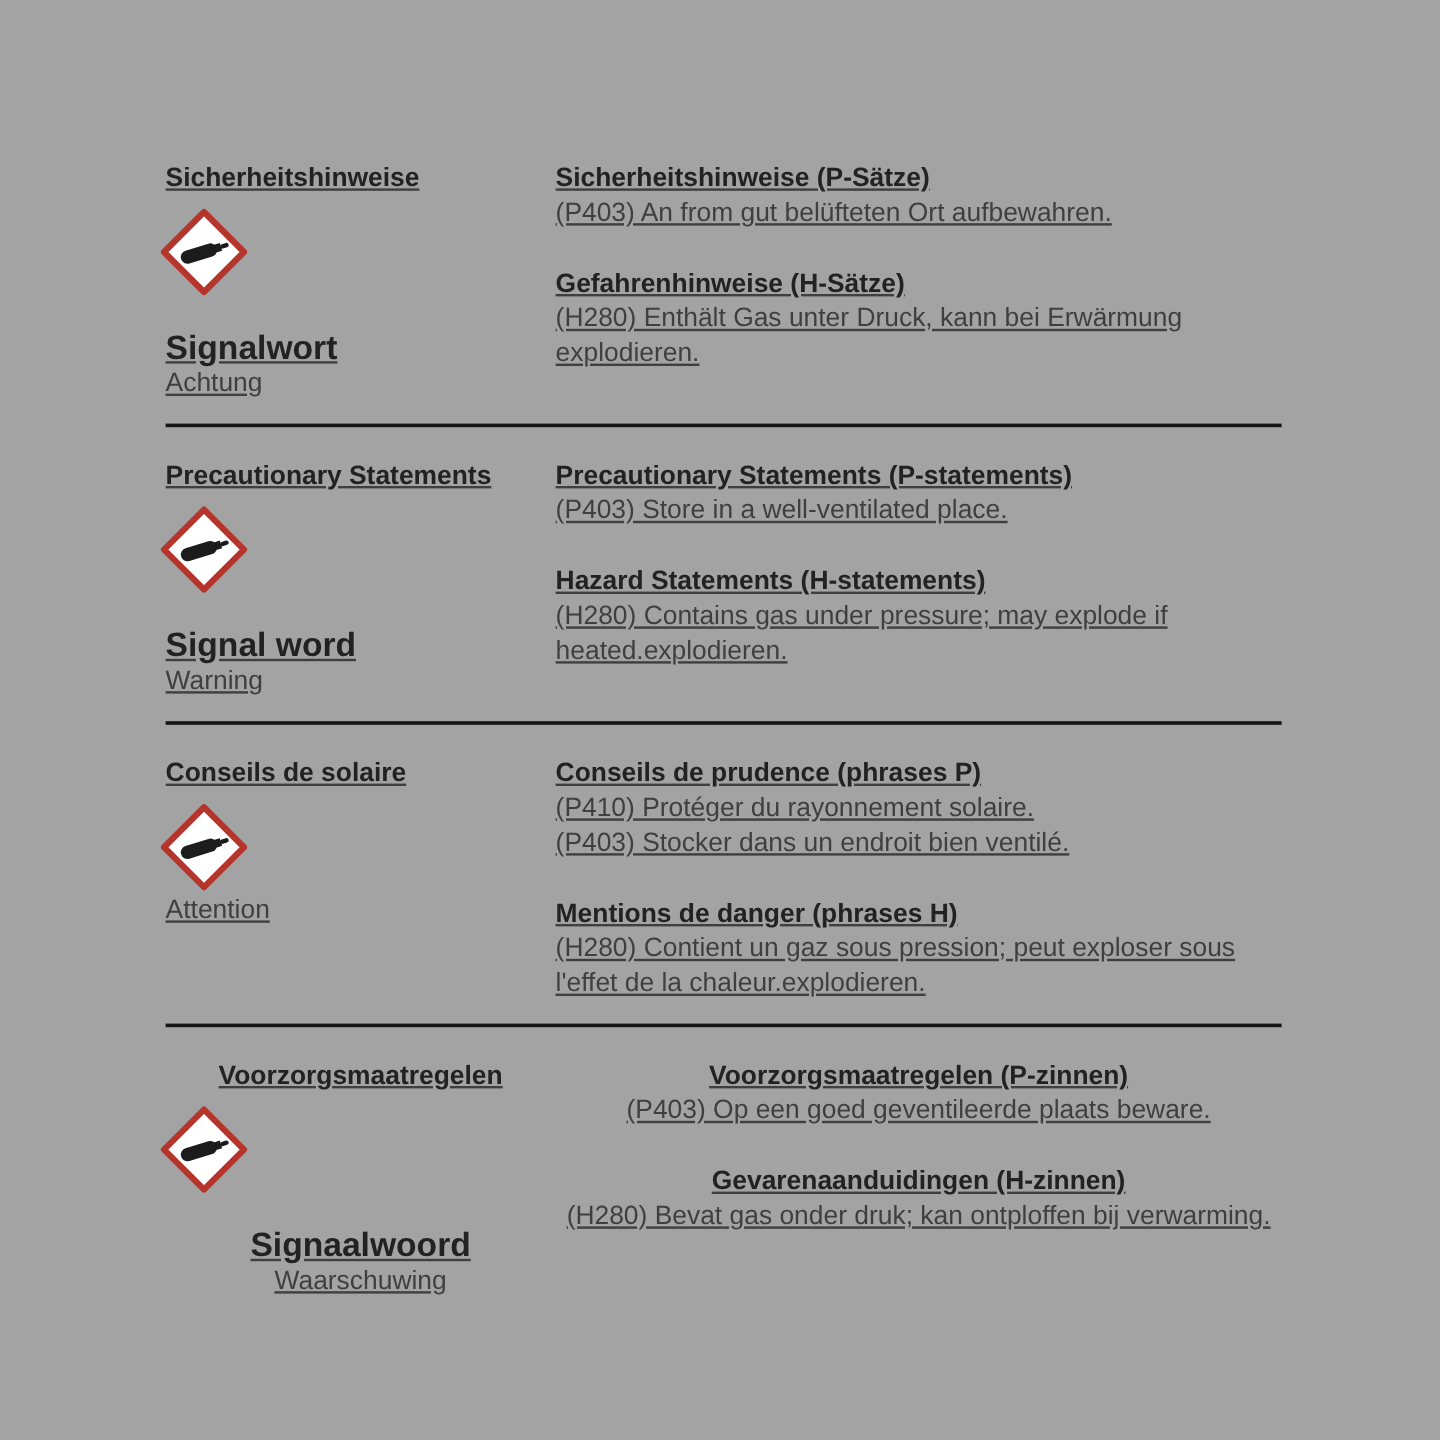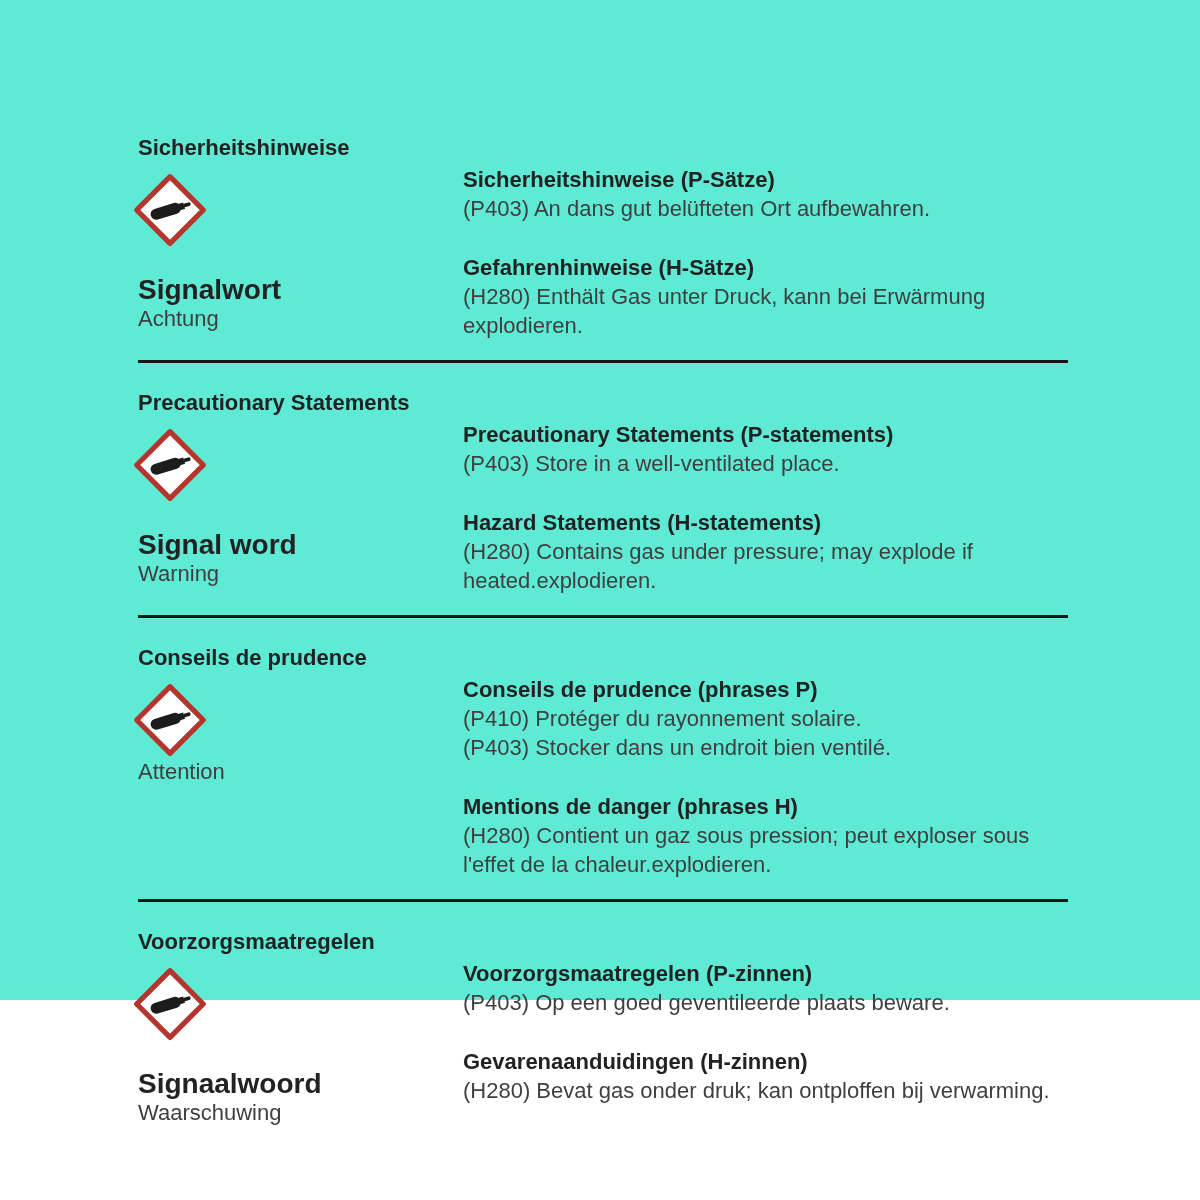--- a/index.html
+++ b/index.html
@@ -10,41 +10,41 @@
   body {
     width: 1200px;
     height: 1200px;
     font-family: "Liberation Sans", sans-serif;
     color: #3f3f3f;
     overflow: hidden;
   }
   .page {
     box-sizing: border-box;
     width: 1200px;
-    height: 1000px;
+    height: 1200px;
     padding: 133px 132px 0 138px;
-    background: #5eead4;
+    background: #a3a3a3;
+    text-decoration: underline;
   }
   .section-row {
     display: flex;
     align-items: flex-start;
     padding: 25px 0 20px 0;
     border-bottom: 3px solid #151515;
   }
   .section-row:first-child { padding-top: 0; }
-  .section-row:last-child { border-bottom: none; }
+  .section-row:last-child { border-bottom: none; text-align: center; }
 
   .col-left {
     flex: 0 0 325px;
     width: 325px;
   }
   .col-right {
     flex: 1 1 auto;
     min-width: 0;
-    margin-top: 32px;
   }
 
   .sec-title {
     font-size: 22px;
     line-height: 29px;
     font-weight: bold;
     color: #222222;
   }
   .pictogram {
     margin: 11px 0 0 -5px;
@@ -100,21 +100,21 @@
             <rect x="63" y="45.5" width="7" height="9"></rect>
             <rect x="69" y="47.5" width="10" height="5" rx="2.5"></rect>
           </g>
         </svg>
       </div>
       <div class="sig-label">Signalwort</div>
       <div class="sig-word">Achtung</div>
     </div>
     <div class="col-right">
       <div class="stmt-head">Sicherheitshinweise (P-Sätze)</div>
-      <div class="stmt">(P403) An dans gut belüfteten Ort aufbewahren.</div>
+      <div class="stmt">(P403) An from gut belüfteten Ort aufbewahren.</div>
       <div class="stmt-head h-block">Gefahrenhinweise (H-Sätze)</div>
       <div class="stmt">(H280) Enthält Gas unter Druck, kann bei Erwärmung explodieren.</div>
     </div>
   </section>
 
   <section class="section-row">
     <div class="col-left">
       <div class="sec-title">Precautionary Statements</div>
       <div class="pictogram">
         <svg viewBox="0 0 100 100" width="74" height="74">
@@ -132,21 +132,21 @@
     <div class="col-right">
       <div class="stmt-head">Precautionary Statements (P-statements)</div>
       <div class="stmt">(P403) Store in a well-ventilated place.</div>
       <div class="stmt-head h-block">Hazard Statements (H-statements)</div>
       <div class="stmt">(H280) Contains gas under pressure; may explode if heated.explodieren.</div>
     </div>
   </section>
 
   <section class="section-row">
     <div class="col-left">
-      <div class="sec-title">Conseils de prudence</div>
+      <div class="sec-title">Conseils de solaire</div>
       <div class="pictogram">
         <svg viewBox="0 0 100 100" width="74" height="74">
           <polygon class="diamond" points="50,5 95,50 50,95 5,50"></polygon>
           <g class="cylinder" transform="rotate(-17 50 50)">
             <rect x="23" y="42.5" width="42" height="15" rx="7.5"></rect>
             <rect x="63" y="45.5" width="7" height="9"></rect>
             <rect x="69" y="47.5" width="10" height="5" rx="2.5"></rect>
           </g>
         </svg>
       </div>

